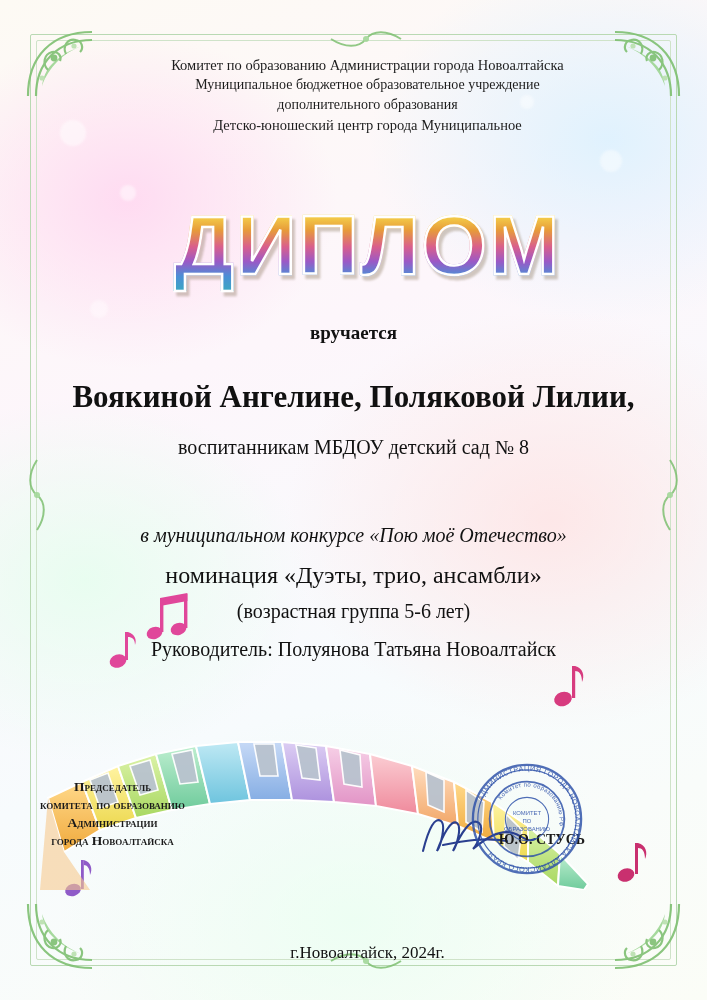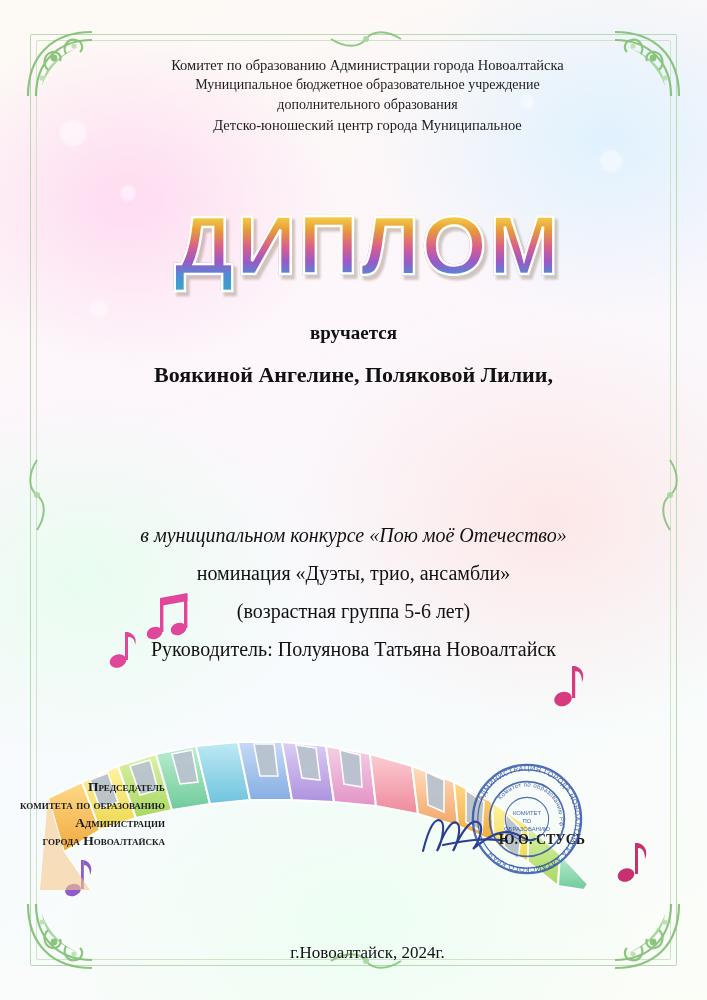--- a/index.html
+++ b/index.html
@@ -119,46 +119,46 @@
 
   .body-text {
     position: absolute;
     left: 40px;
     width: 627px;
     text-align: center;
     color: #111;
   }
   .t-vruchaetsya { top: 322px; font-size: 19px; font-weight: bold; }
   .t-names {
-    top: 358px;
-    font-size: 22px;
+    top: 380px;
+    font-size: 31px;
     font-weight: bold;
     line-height: 34px;
   }
   .t-vospit { top: 436px; font-size: 20px; }
   .t-place {
     top: 474px;
     font-size: 27px;
     font-weight: bold;
   }
   .t-konkurs { top: 524px; font-size: 20px; font-style: italic; }
-  .t-nomination { top: 562px; font-size: 20px; }
+  .t-nomination { top: 562px; font-size: 24px; }
   .t-age { top: 600px; font-size: 20px; }
   .t-leader { top: 638px; font-size: 20px; }
 
   .signature-block {
     position: absolute;
-    left: 20px;
+    left: 40px;
     top: 778px;
     font-family: "Liberation Serif", serif;
     font-size: 13.5px;
     font-weight: bold;
     line-height: 18px;
     color: #1a1a1a;
-    text-align: right;
+    text-align: center;
     font-variant: small-caps;
   }
   .signer-name {
     position: absolute;
     right: 150px;
     top: 832px;
     font-size: 14px;
     font-weight: bold;
     font-variant: small-caps;
     color: #1a1a1a;
@@ -301,20 +301,21 @@
       <div class="l3">дополнительного образования</div>
       <div class="l4">Детско-юношеский центр города Муниципальное</div>
     </div>
 
     <div class="diploma-title">ДИПЛОМ</div>
 
     <div class="body-text t-vruchaetsya">вручается</div>
     <div class="body-text t-names">
       <div>Воякиной Ангелине, Поляковой Лилии,</div>
     </div>
+    <div class="body-text t-vospit">воспитанникам МБДОУ детский сад № 8</div>
     <div class="body-text t-konkurs">в муниципальном конкурсе «Пою моё Отечество»</div>
     <div class="body-text t-nomination">номинация «Дуэты, трио, ансамбли»</div>
     <div class="body-text t-age">(возрастная группа 5-6 лет)</div>
     <div class="body-text t-leader">Руководитель: Полуянова Татьяна Новоалтайск</div>
 
     <svg class="notes" style="left:140px; top:588px; width:62px; height:62px;" viewBox="0 0 62 62">
       <g fill="#e0479a">
         <rect x="20" y="10" width="3.4" height="34"></rect>
         <rect x="44" y="6" width="3.4" height="34"></rect>
         <path d="M20 10 L47.4 5 L47.4 13 L20 18 Z"></path>

